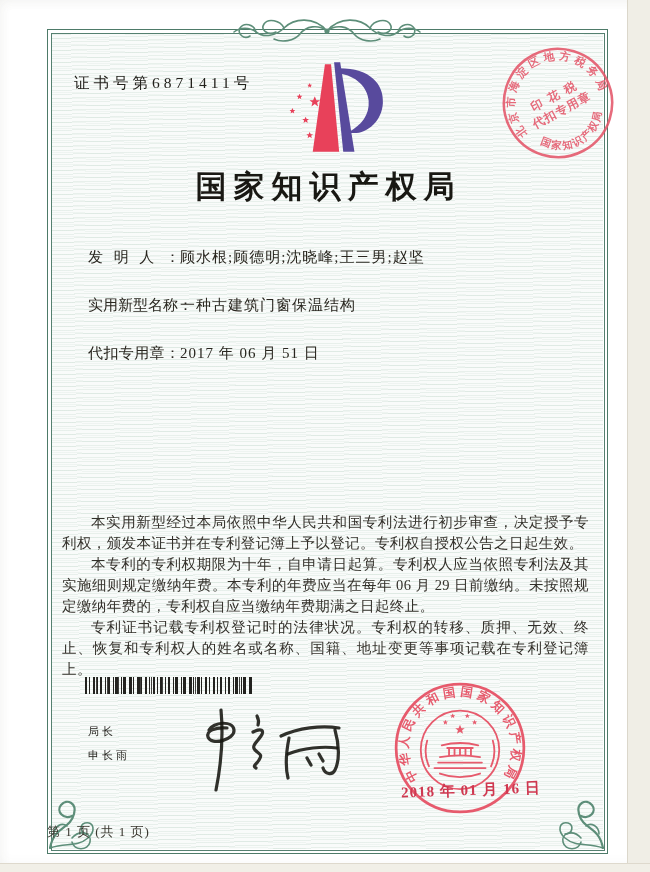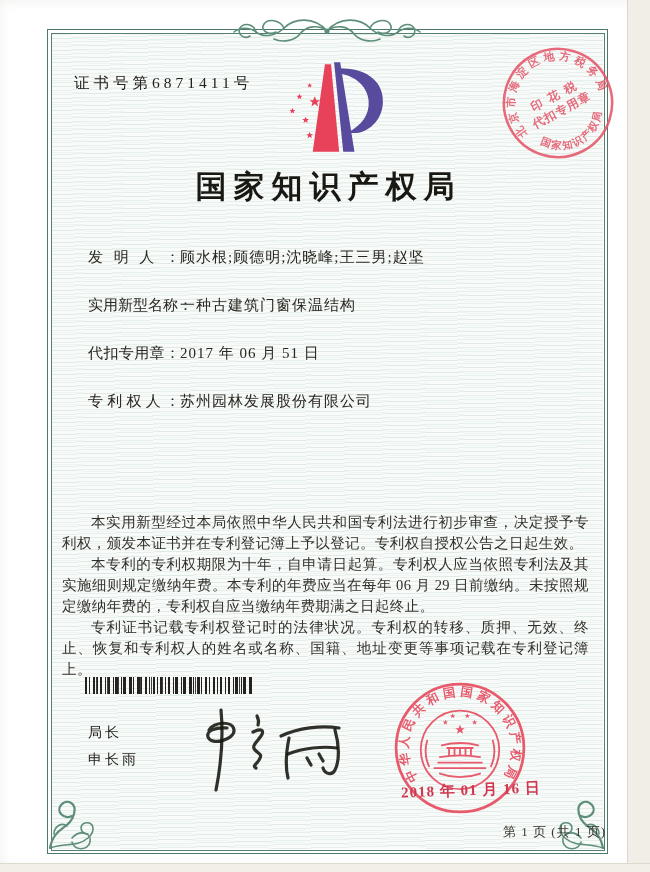--- a/index.html
+++ b/index.html
@@ -51,32 +51,32 @@
     line-height:21px;text-align:justify;color:#33302a;letter-spacing:.4px;}
   .paras p{margin:0;text-indent:2em;}
 
   .barcode{position:absolute;left:85px;top:677px;width:167px;height:17px;
     background:
       repeating-linear-gradient(90deg,#23221f 0 1.5px,rgba(0,0,0,0) 1.5px 4px),
       repeating-linear-gradient(90deg,#23221f 0 2px,rgba(0,0,0,0) 2px 7.5px),
       repeating-linear-gradient(90deg,rgba(35,34,31,.85) 0 1px,rgba(0,0,0,0) 1px 11px);
   }
 
-  .director{position:absolute;left:88px;top:724px;font-size:14px;letter-spacing:3px;color:#23211c;}
+  .director{position:absolute;left:88px;top:724px;font-size:11px;letter-spacing:3px;color:#23211c;}
   .director div{margin-bottom:9px;}
   .signature{position:absolute;left:183px;top:698px;width:170px;height:100px;}
   .signature path{fill:none;stroke:#15140f;stroke-width:3.2;stroke-linecap:round;stroke-linejoin:round;opacity:.88;}
 
   .seal-grant{position:absolute;left:387px;top:675px;width:146px;height:146px;opacity:.93;}
   .seal-grant text, .seal-grant textPath{fill:#e64f63;font-family:"Liberation Serif","DejaVu Serif",serif;}
   .seal-grant .ln{fill:none;stroke:#e64f63;stroke-width:2;stroke-linecap:round;}
   .seal-date{position:absolute;left:391px;top:781px;width:160px;text-align:center;
     font-size:15px;color:#cf3850;letter-spacing:1px;transform:rotate(-2deg);font-weight:700;}
 
-  .page-num{position:absolute;left:47px;top:823px;width:559px;text-align:right;
+  .page-num{position:absolute;left:47px;top:823px;width:559px;text-align:left;
     font-size:13px;color:#3a372f;letter-spacing:1px;}
 
   .defs{position:absolute;width:0;height:0;}
 </style>
 </head>
 <body>
 
 <svg class="defs" aria-hidden="true">
   <symbol id="star5" viewBox="-10 -10 20 20">
     <path d="M0,-10 L2.94,-3.09 L9.51,-3.09 L4.19,1.18 L5.88,8.09 L0,3.82 L-5.88,8.09 L-4.19,1.18 L-9.51,-3.09 L-2.94,-3.09 Z"></path>
@@ -161,23 +161,20 @@
 
     <div class="fields">
       <div class="field">
         <span class="flabel">发明人</span><span class="fvalue">顾水根;顾德明;沈晓峰;王三男;赵坚</span>
       </div>
       <div class="field">
         <span class="flabel">实用新型名称</span><span class="fvalue">一种古建筑门窗保温结构</span>
       </div>
       <div class="field">
         <span class="flabel">代扣专用章</span><span class="fvalue">2017 年 06 月 51 日</span>
-      </div>
-      <div class="field">
-        <span class="flabel">专利权人</span><span class="fvalue">苏州园林发展股份有限公司</span>
       </div>
     </div>
 
     <div class="paras">
       <p>本实用新型经过本局依照中华人民共和国专利法进行初步审查，决定授予专利权，颁发本证书并在专利登记簿上予以登记。专利权自授权公告之日起生效。</p>
       <p>本专利的专利权期限为十年，自申请日起算。专利权人应当依照专利法及其实施细则规定缴纳年费。本专利的年费应当在每年 06 月 29 日前缴纳。未按照规定缴纳年费的，专利权自应当缴纳年费期满之日起终止。</p>
       <p>专利证书记载专利权登记时的法律状况。专利权的转移、质押、无效、终止、恢复和专利权人的姓名或名称、国籍、地址变更等事项记载在专利登记簿上。</p>
     </div>
 
     <div class="barcode"></div>

